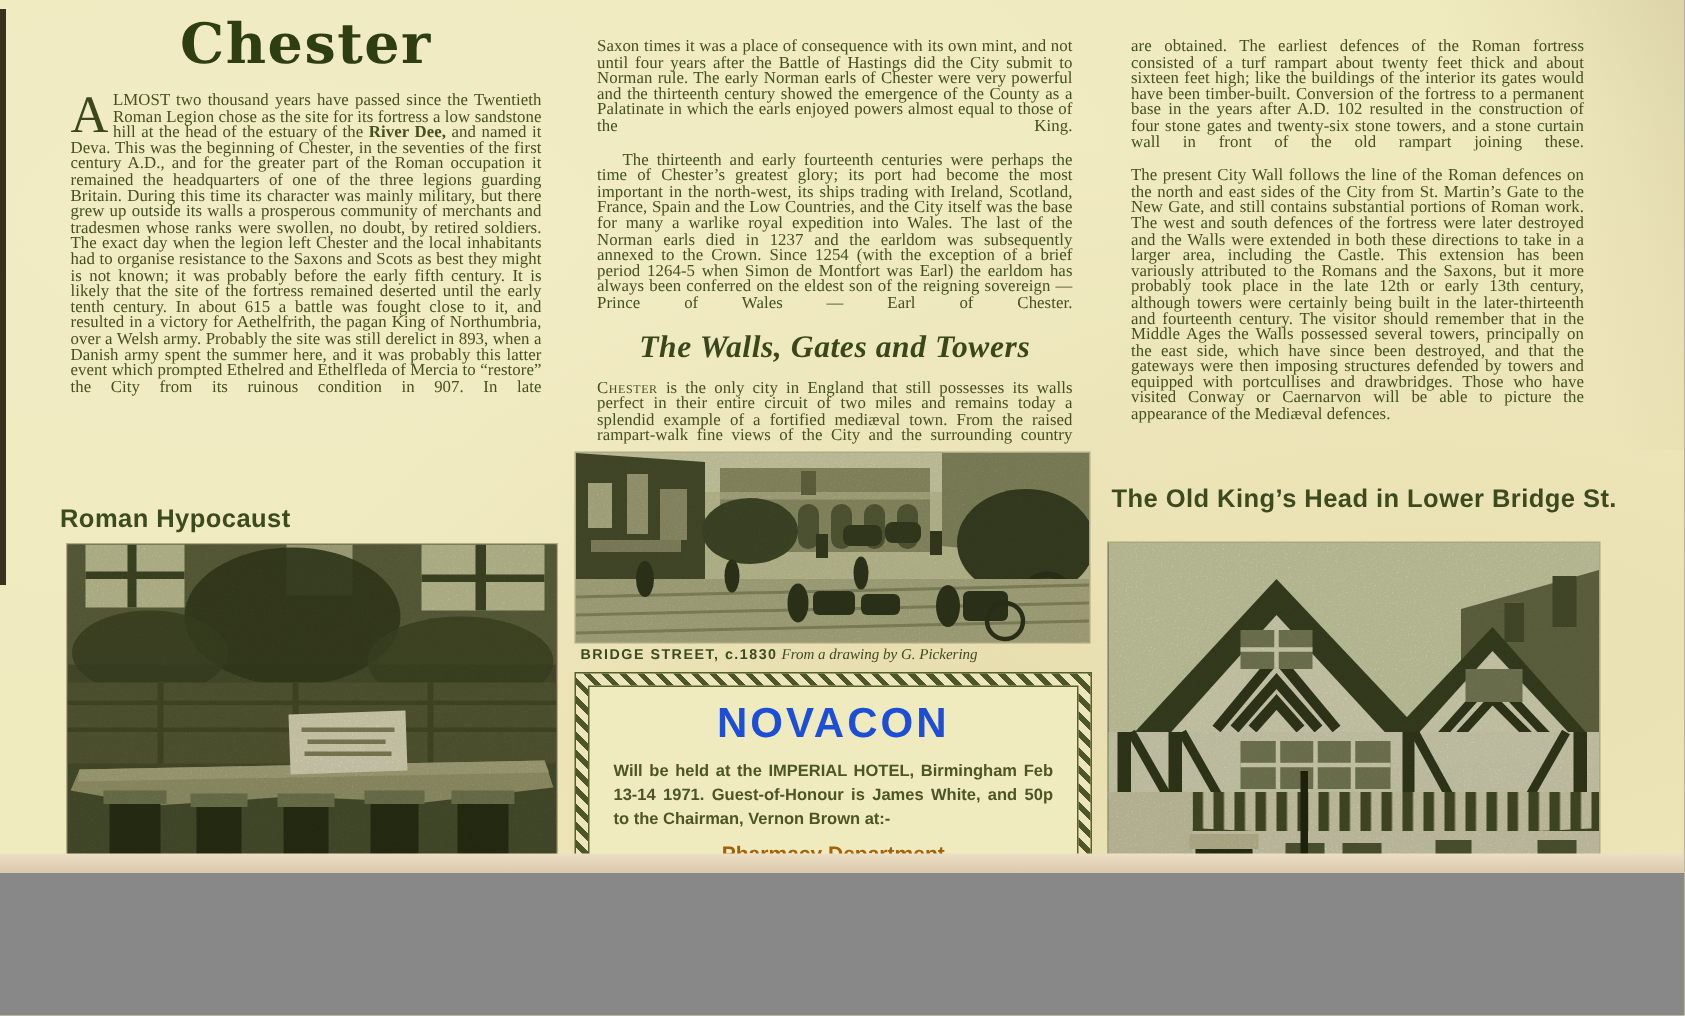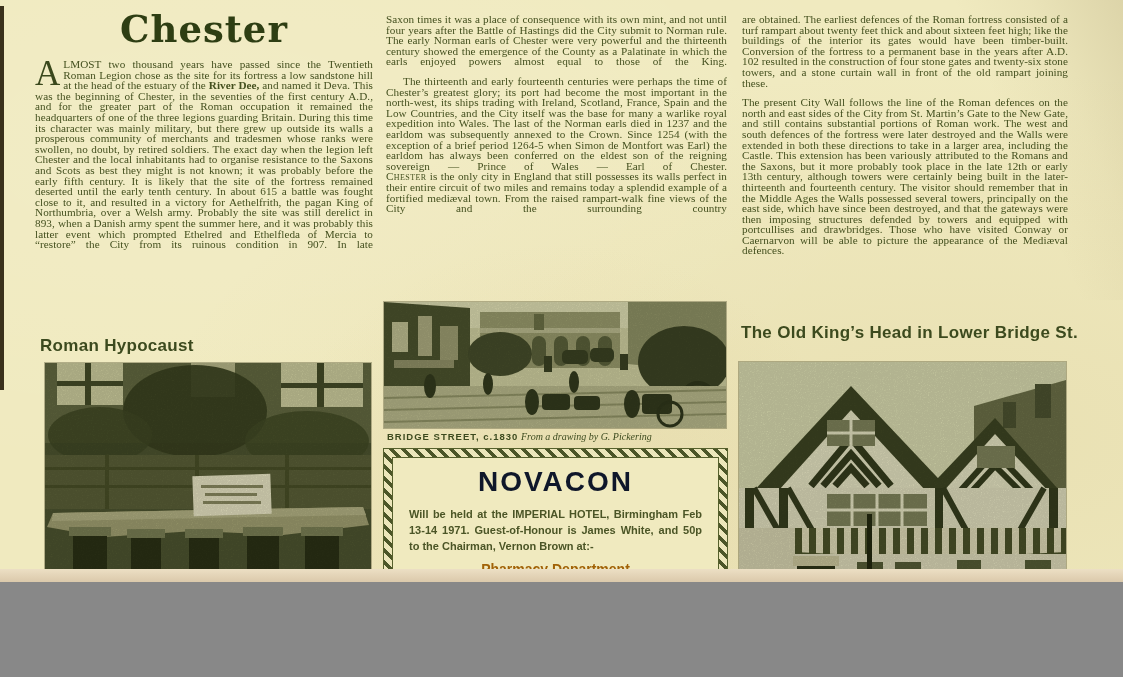--- a/index.html
+++ b/index.html
@@ -16,21 +16,21 @@
   .bottom-strip{position:absolute;left:0;bottom:0;width:100%;height:13px;
     background:linear-gradient(#ecdfc4,#dbc9ab);}
   .fold{position:absolute;right:0;top:0;width:300px;height:300px;pointer-events:none;
     background:linear-gradient(247deg, rgba(120,100,55,0.16) 0%, rgba(120,100,55,0.05) 22%, rgba(120,100,55,0) 40%);}
   .col{position:absolute;}
   .col1{left:35px;top:8px;width:338px;}
   .col2{left:386px;top:14px;width:341px;}
   .col3{left:742px;top:14px;width:326px;}
   .title{margin:0 0 9px 0;text-align:center;font-family:"DejaVu Serif",serif;font-weight:700;
     font-size:37px;line-height:42px;color:#2e3e13;letter-spacing:1px;}
-  .body{margin:0;font-size:11.2px;line-height:10.6px;text-align:justify;letter-spacing:0.05px;}
+  .body{margin:12px;font-size:11.2px;line-height:10.6px;text-align:justify;letter-spacing:0.05px;}
   .jlast{text-align-last:justify;}
   .indent{text-indent:17px;}
   .mt{margin-top:9px;}
   .dropcap{float:left;font-size:35px;line-height:28px;padding:1px 3px 0 0;color:#3a481c;}
   .smallcaps{font-variant:small-caps;letter-spacing:0.4px;}
   .sec-head{margin:11px 0 7px;text-align:center;font-style:italic;font-weight:700;
     font-size:21px;line-height:22px;color:#39471b;letter-spacing:0.4px;}
   .cap{font-family:"Liberation Sans",sans-serif;font-weight:700;font-size:17px;
     color:#3c4a1e;letter-spacing:0.3px;}
   .cap-left{position:absolute;left:40px;top:336px;}
@@ -43,41 +43,42 @@
   .photo{position:absolute;background:#4e5530;box-shadow:0 0 0 1px rgba(60,60,30,0.35);}
   .photo svg{display:block;width:100%;height:100%;}
   .photo-left{left:45px;top:363px;width:326px;height:298px;}
   .photo-mid{left:384px;top:302px;width:342px;height:126px;}
   .photo-right{left:739px;top:362px;width:327px;height:296px;}
   .ad{position:absolute;left:383px;top:448px;width:345px;height:214px;box-sizing:border-box;
     border:1px solid #56602c;padding:8px;
     background:repeating-linear-gradient(45deg,#4c5628 0 3.5px,#ece6ba 3.5px 8.5px);}
   .ad-inner{background:#f0eabf;border:1px solid #56602c;height:100%;box-sizing:border-box;
     text-align:center;padding:4px 10px 0;font-family:"Liberation Sans",sans-serif;color:#4b5526;}
-  .ad-title{font-size:28px;font-weight:700;letter-spacing:2px;margin:4px 0 8px;color:#0f172a;}
+  .ad-title{font-size:28px;font-weight:700;letter-spacing:2px;margin:4px 0 8px;color:#1d4ed8;}
   .ad-intro{font-size:11px;font-weight:700;line-height:16px;text-align:justify;
     text-align-last:left;margin:0 6px 7px;}
   .ad-line{font-size:14px;font-weight:700;margin:5px 0;color:#a16207;}
   .ad-footer{font-size:12px;font-weight:700;margin-top:8px;letter-spacing:1px;}
 </style>
 </head>
 <body>
 
 <div class="page">
   <div class="left-edge"></div>
   <div class="fold"></div>
 
   <div class="col col1">
     <h1 class="title">Chester</h1>
     <p class="body jlast"><span class="dropcap">A</span><span>LMOST two thousand years have passed since the Twentieth Roman Legion chose as the site for its fortress a low sandstone hill at the head of the estuary of the </span><b>River Dee,</b><span> and named it Deva. This was the beginning of Chester, in the seventies of the first century A.D., and for the greater part of the Roman occupation it remained the headquarters of one of the three legions guarding Britain. During this time its character was mainly military, but there grew up outside its walls a prosperous community of merchants and tradesmen whose ranks were swollen, no doubt, by retired soldiers. The exact day when the legion left Chester and the local inhabitants had to organise resistance to the Saxons and Scots as best they might is not known; it was probably before the early fifth century. It is likely that the site of the fortress remained deserted until the early tenth century. In about 615 a battle was fought close to it, and resulted in a victory for Aethelfrith, the pagan King of Northumbria, over a Welsh army. Probably the site was still derelict in 893, when a Danish army spent the summer here, and it was probably this latter event which prompted Ethelred and Ethelfleda of Mercia to “restore” the City from its ruinous condition in 907. In late</span></p>
   </div>
 
   <div class="col col2">
     <p class="body jlast">Saxon times it was a place of consequence with its own mint, and not until four years after the Battle of Hastings did the City submit to Norman rule. The early Norman earls of Chester were very powerful and the thirteenth century showed the emergence of the County as a Palatinate in which the earls enjoyed powers almost equal to those of the King.</p>
     <p class="body indent mt jlast">The thirteenth and early fourteenth centuries were perhaps the time of Chester’s greatest glory; its port had become the most important in the north-west, its ships trading with Ireland, Scotland, France, Spain and the Low Countries, and the City itself was the base for many a warlike royal expedition into Wales. The last of the Norman earls died in 1237 and the earldom was subsequently annexed to the Crown. Since 1254 (with the exception of a brief period 1264-5 when Simon de Montfort was Earl) the earldom has always been conferred on the eldest son of the reigning sovereign — Prince of Wales — Earl of Chester.</p>
+    <h2 class="sec-head">The Walls, Gates and Towers</h2>
     <p class="body jlast"><span class="smallcaps">Chester</span><span> is the only city in England that still possesses its walls perfect in their entire circuit of two miles and remains today a splendid example of a fortified mediæval town. From the raised rampart-walk fine views of the City and the surrounding country</span></p>
   </div>
 
   <div class="col col3">
     <p class="body jlast">are obtained. The earliest defences of the Roman fortress consisted of a turf rampart about twenty feet thick and about sixteen feet high; like the buildings of the interior its gates would have been timber-built. Conversion of the fortress to a permanent base in the years after A.D. 102 resulted in the construction of four stone gates and twenty-six stone towers, and a stone curtain wall in front of the old rampart joining these.</p>
     <p class="body mt">The present City Wall follows the line of the Roman defences on the north and east sides of the City from St. Martin’s Gate to the New Gate, and still contains substantial portions of Roman work. The west and south defences of the fortress were later destroyed and the Walls were extended in both these directions to take in a larger area, including the Castle. This extension has been variously attributed to the Romans and the Saxons, but it more probably took place in the late 12th or early 13th century, although towers were certainly being built in the later-thirteenth and fourteenth century. The visitor should remember that in the Middle Ages the Walls possessed several towers, principally on the east side, which have since been destroyed, and that the gateways were then imposing structures defended by towers and equipped with portcullises and drawbridges. Those who have visited Conway or Caernarvon will be able to picture the appearance of the Mediæval defences.</p>
   </div>
 
   <div class="cap cap-left">Roman Hypocaust</div>
   <div class="cap cap-right">The Old King’s Head in Lower Bridge St.</div>

